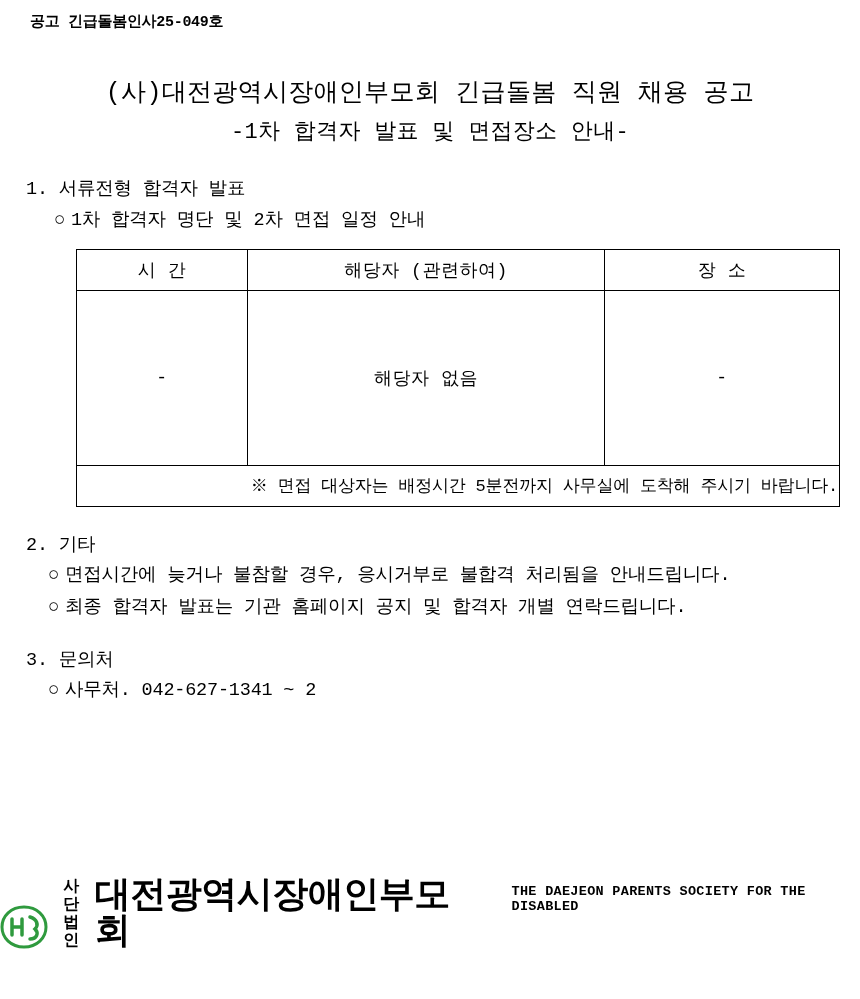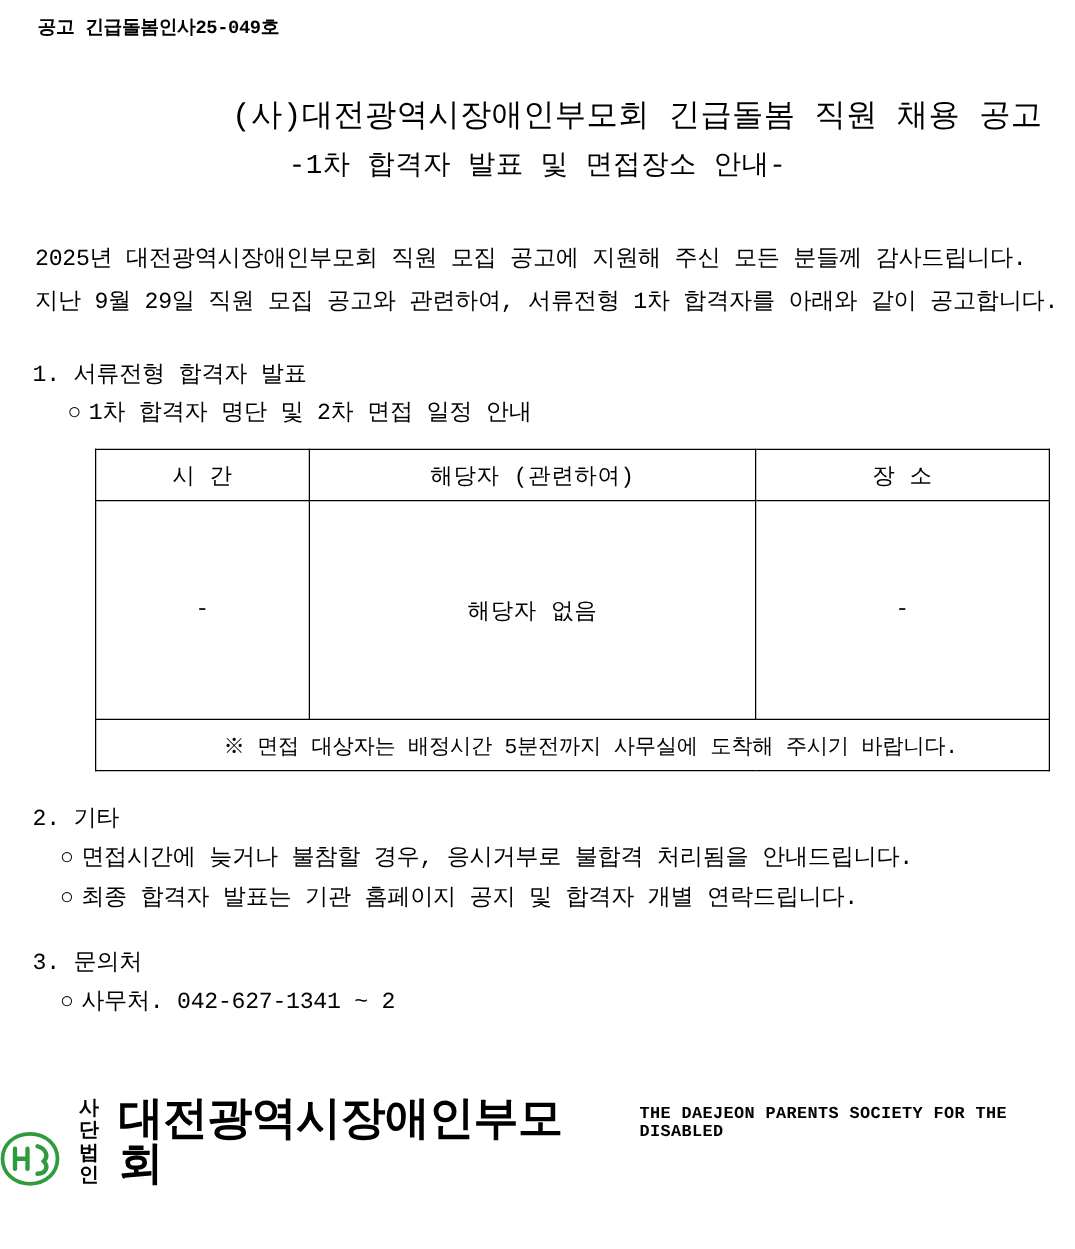--- a/index.html
+++ b/index.html
@@ -32,21 +32,20 @@
   }
   .title-block {
     margin-top: 44px;
     text-align: center;
   }
   .title-main {
     font-size: 25px;
     letter-spacing: 0.3px;
     line-height: 1.45;
     font-weight: normal;
-    text-align: right;
   }
   .title-sub {
     font-size: 22px;
     letter-spacing: 0.3px;
     line-height: 1.5;
     margin-top: 4px;
     font-weight: normal;
   }
   .intro {
     margin-top: 42px;
@@ -91,21 +90,21 @@
   }
   table.result-table th {
     height: 38px;
   }
   table.result-table td.body-cell {
     height: 172px;
     vertical-align: middle;
   }
   table.result-table td.note-cell {
     height: 38px;
-    text-align: center;
+    text-align: right;
     padding-left: 30px;
     font-size: 17px;
     letter-spacing: -0.2px;
   }
   .col-time { width: 168px; }
   .col-person { width: 354px; }
   .col-place { width: 232px; }
   .section-2 { margin-top: 24px; }
   .section-2 .bullet { margin-left: 22px; }
   .section-3 { margin-top: 22px; }
@@ -161,24 +160,20 @@
 
 <div class="page">
 
   <div class="doc-number">공고 긴급돌봄인사25-049호</div>
 
   <div class="title-block">
     <div class="title-main">(사)대전광역시장애인부모회 긴급돌봄 직원 채용 공고</div>
     <div class="title-sub">-1차 합격자 발표 및 면접장소 안내-</div>
   </div>
 
-  <div class="intro">
-    <p>2025년 대전광역시장애인부모회 직원 모집 공고에 지원해 주신 모든 분들께 감사드립니다.</p>
-    <p>지난  9월  29일 직원 모집 공고와 관련하여, 서류전형 1차 합격자를 아래와 같이 공고합니다.</p>
-  </div>
 
   <div class="section">
     <div class="section-head">1. 서류전형 합격자 발표</div>
     <div class="bullet">
       <span class="mark">○</span><span>1차 합격자 명단 및 2차 면접 일정 안내</span>
     </div>
 
     <table class="result-table">
       <thead>
         <tr>

